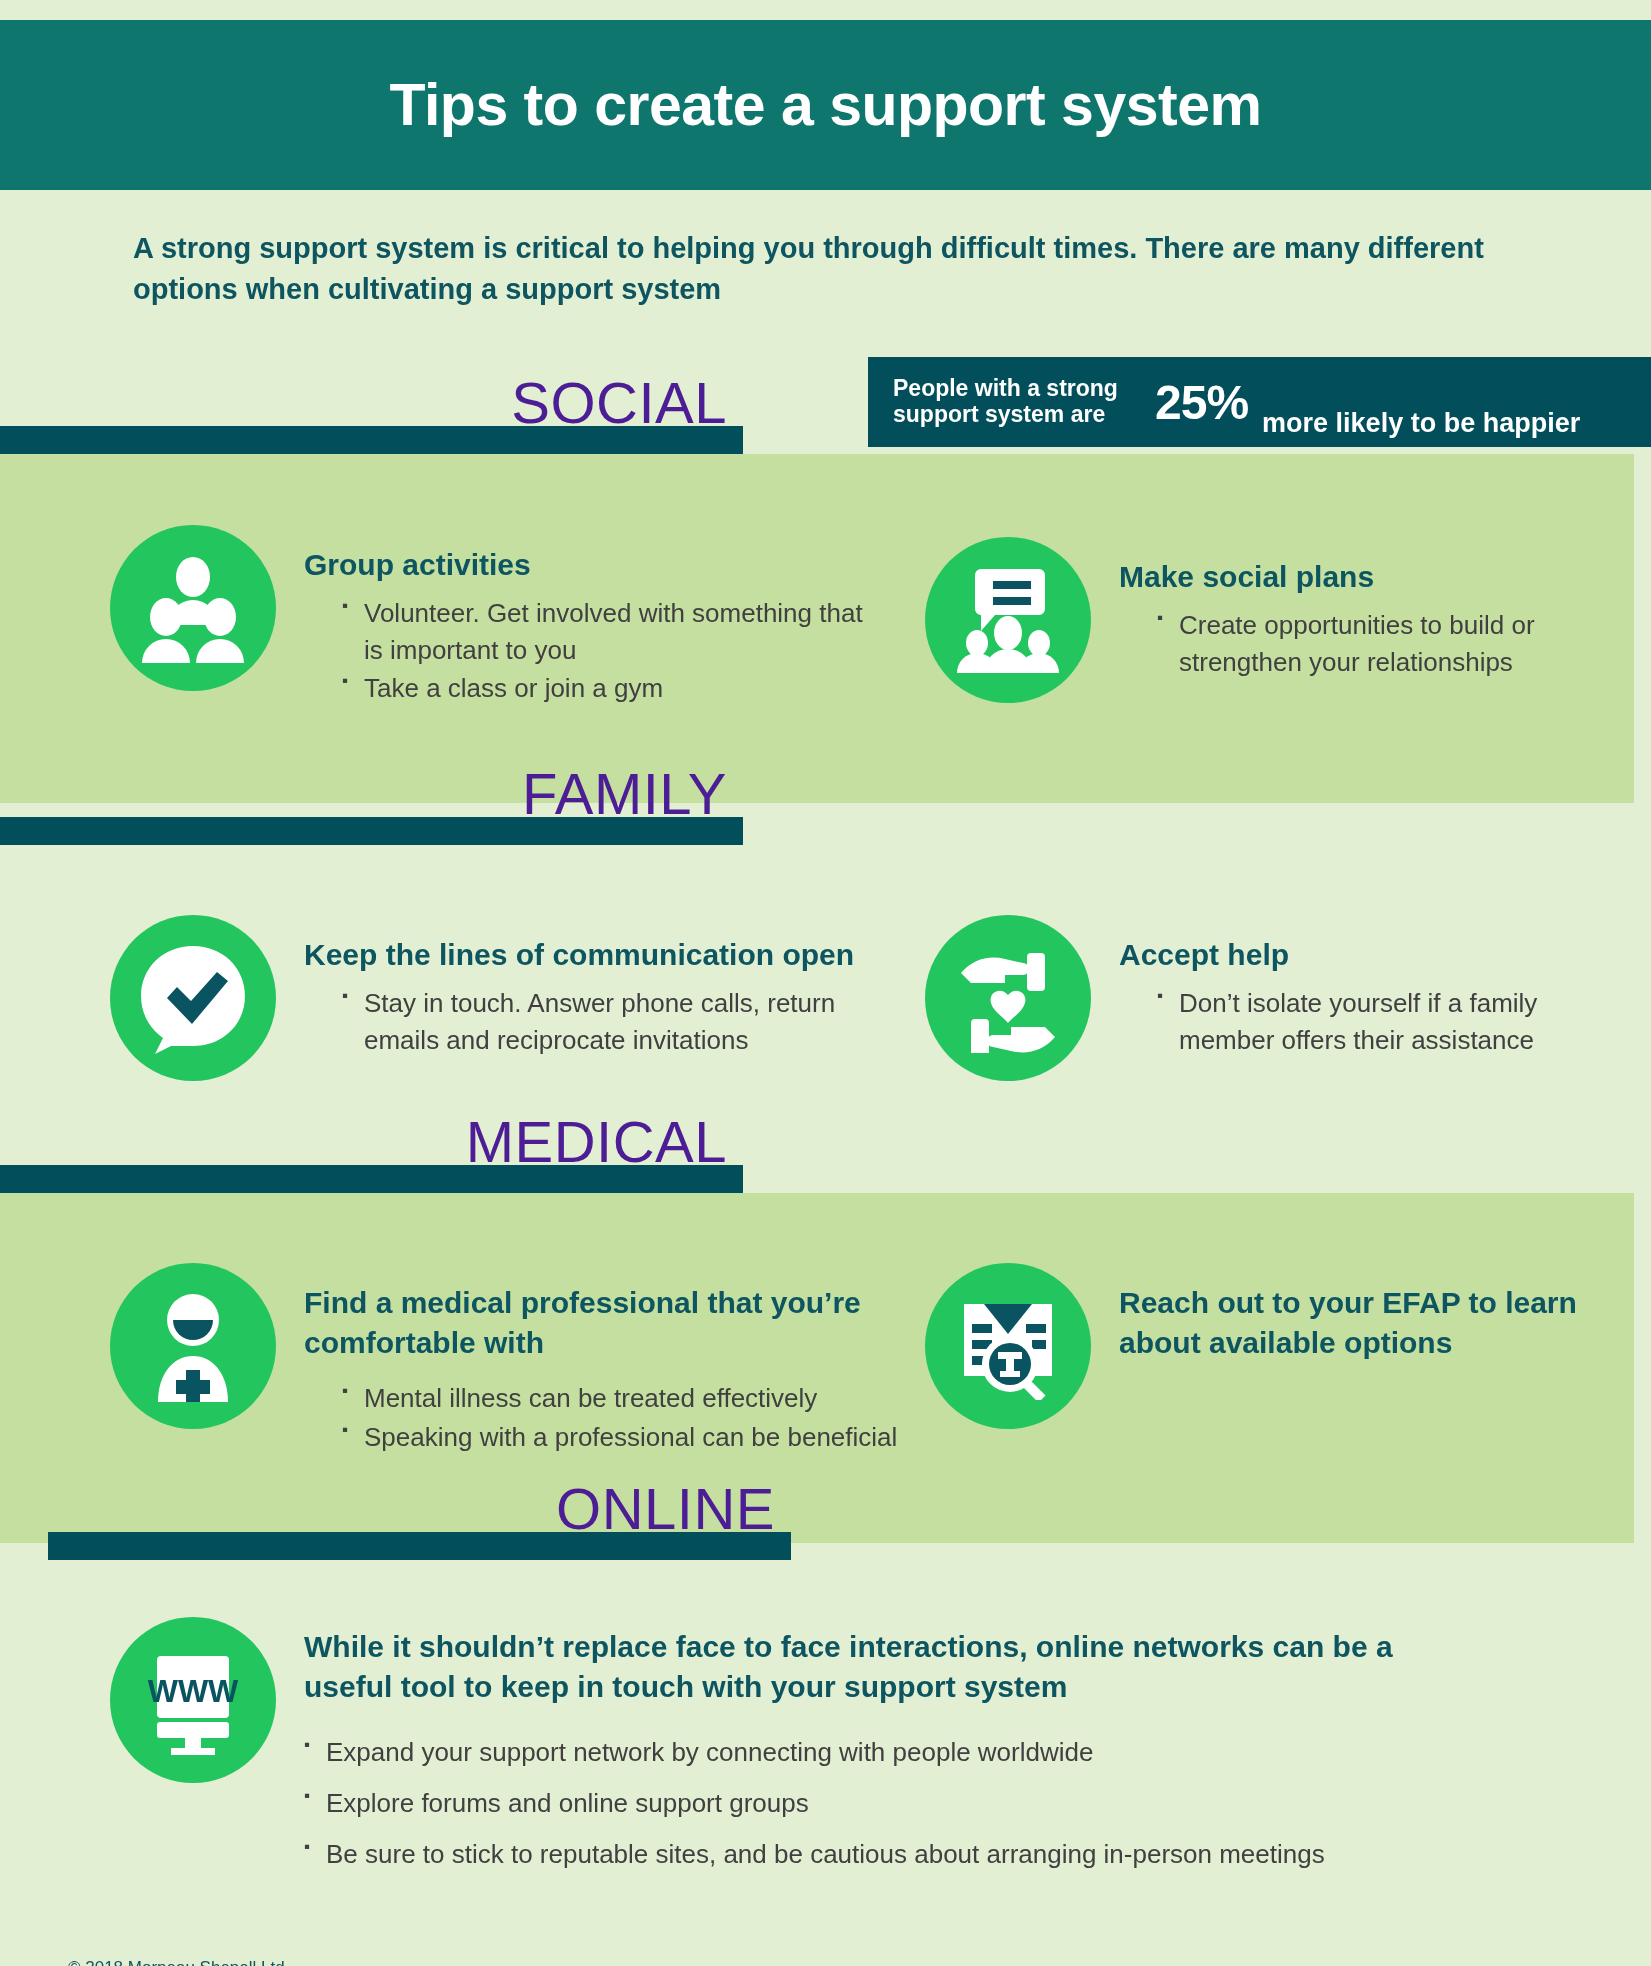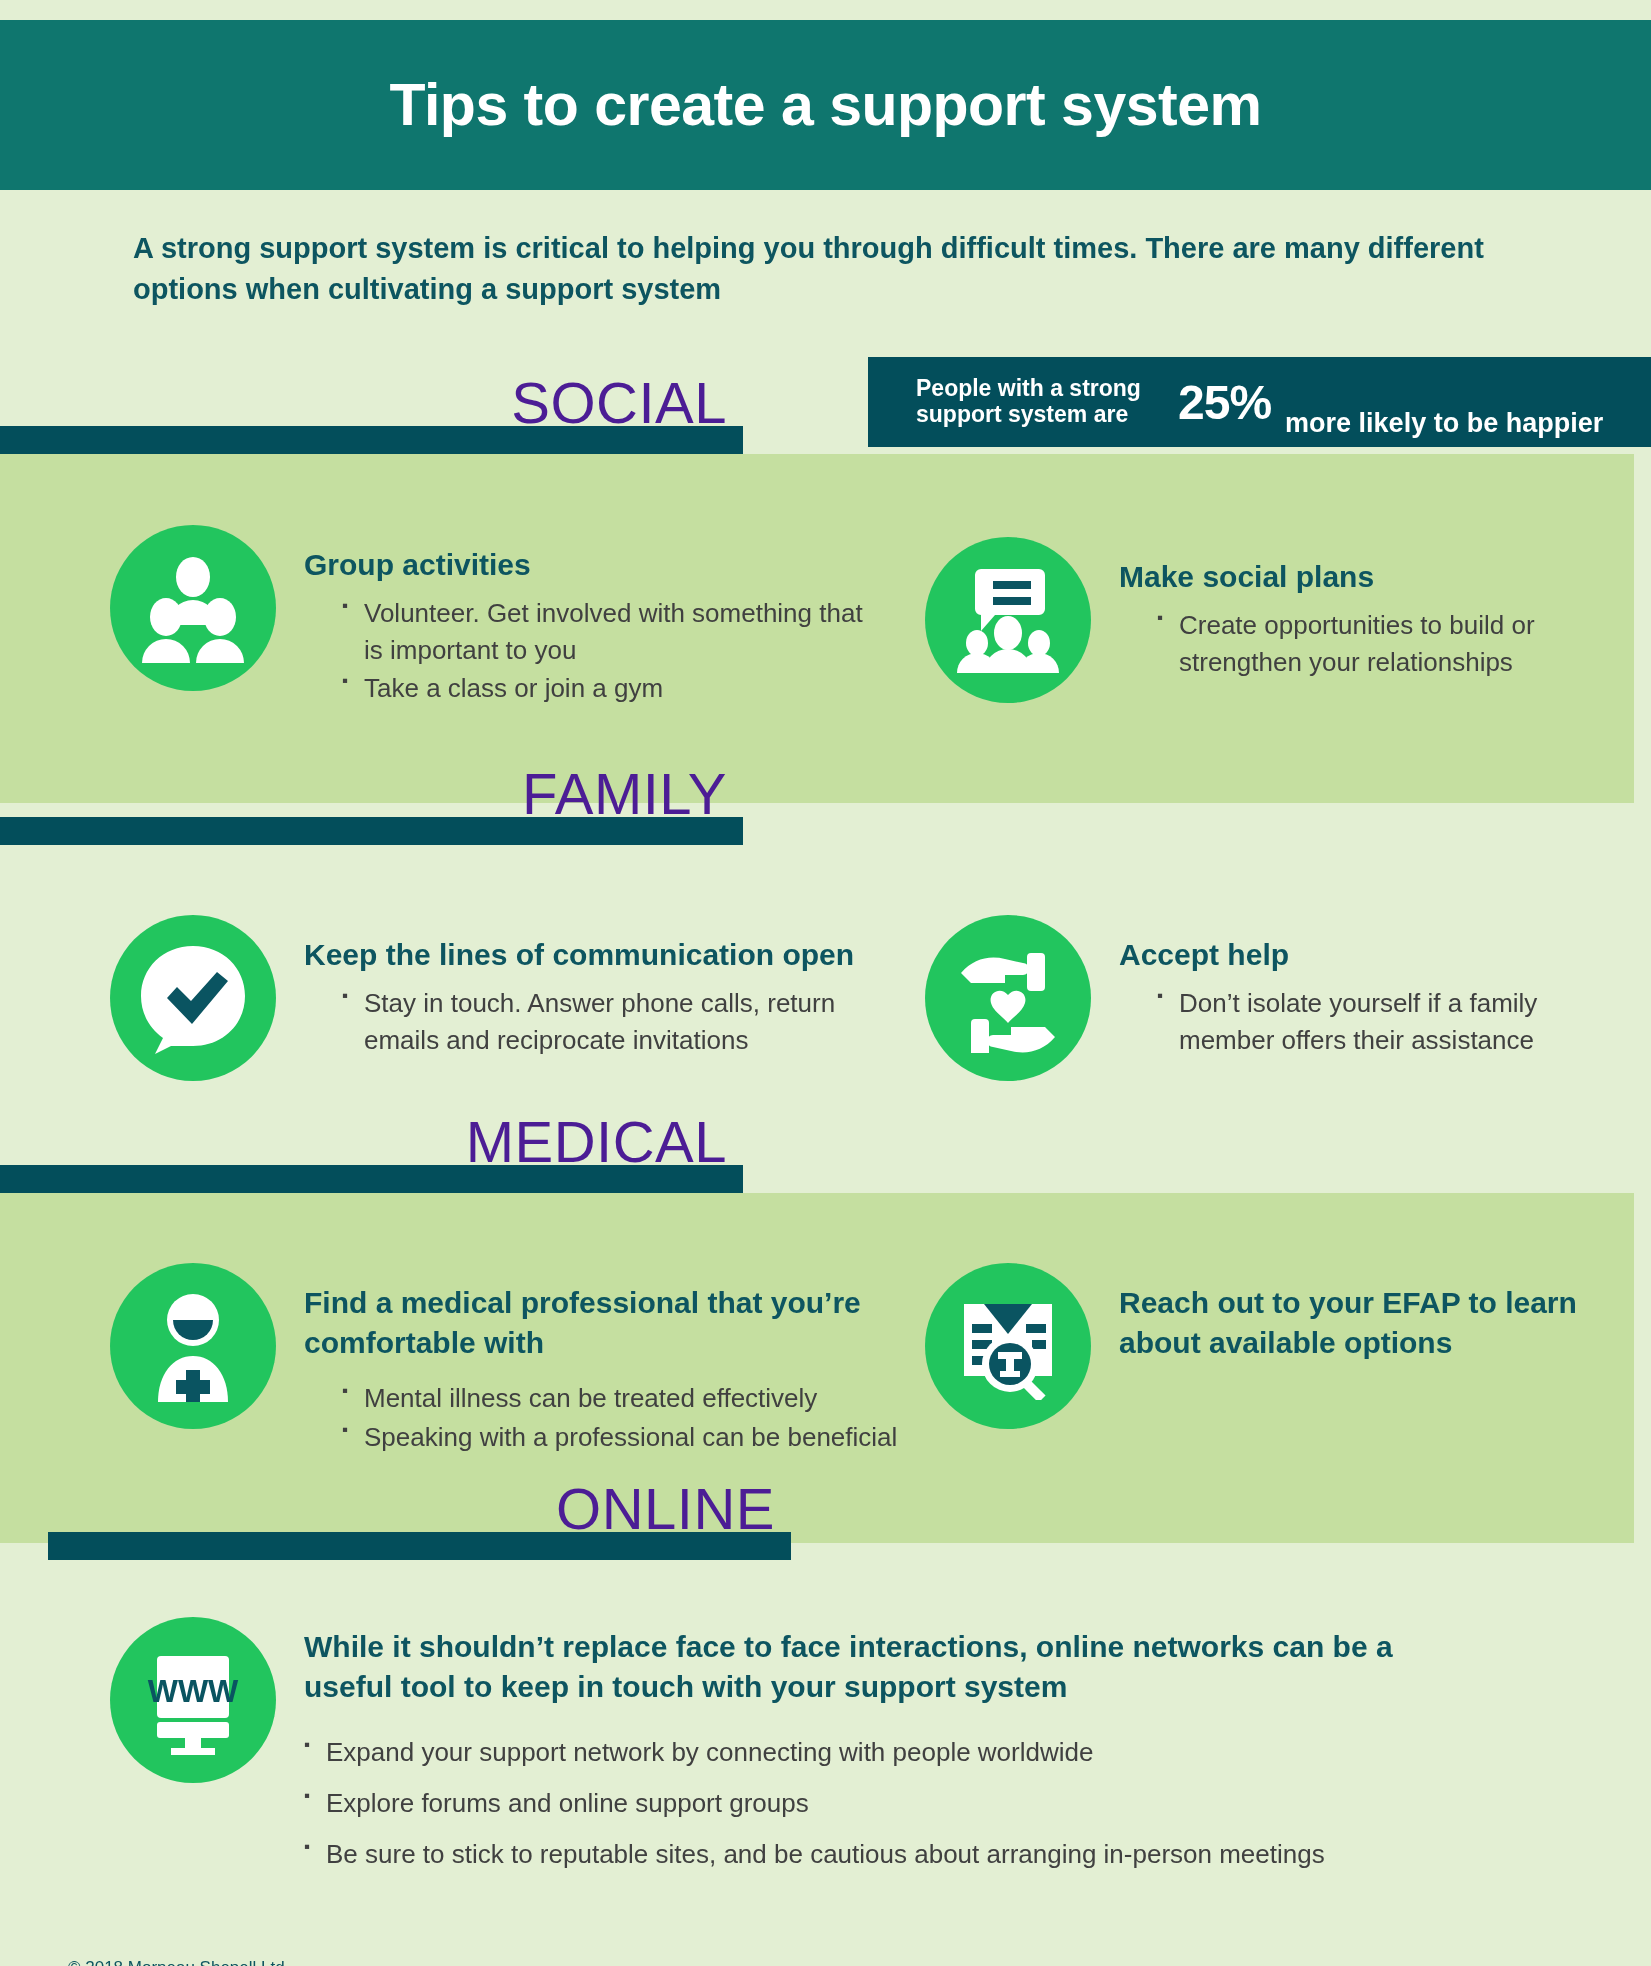--- a/index.html
+++ b/index.html
@@ -45,21 +45,21 @@
   }
 
   
   #stat-banner {
     position: absolute;
     left: 868px; top: 357px;
     width: 783px; height: 90px;
     background: #034e5b;
     display: flex;
     align-items: center;
-    padding-left: 48px;
+    padding-left: 25px;
     box-sizing: border-box;
     color: #ffffff;
   }
   #stat-lead {
     font-size: 23px;
     font-weight: bold;
     line-height: 1.12;
     width: 258px;
     text-align: left;
   }

